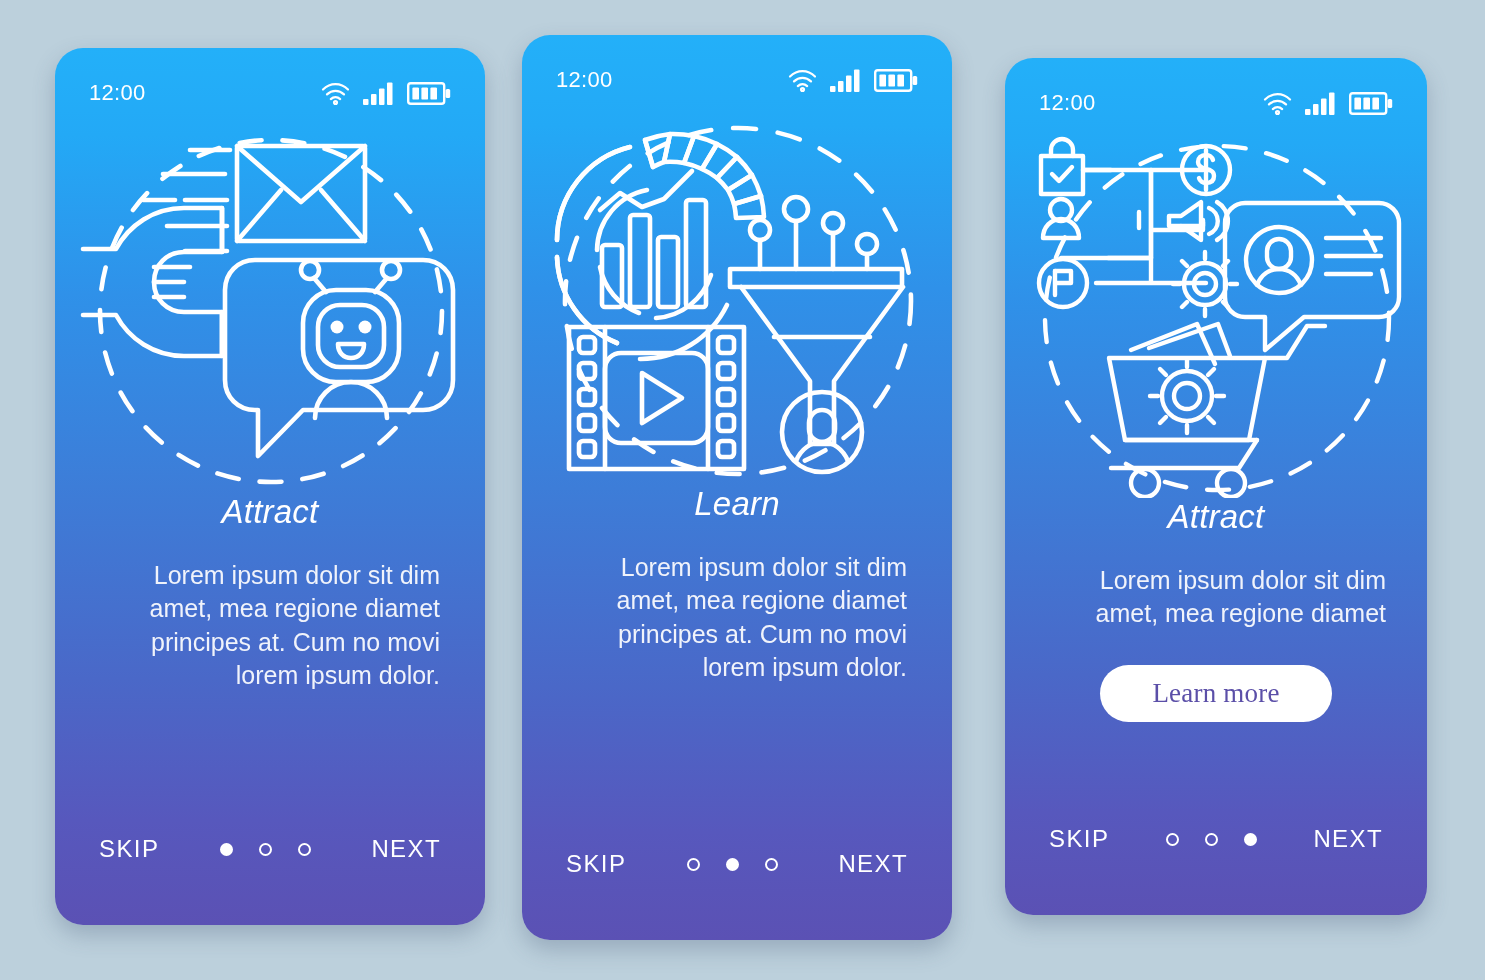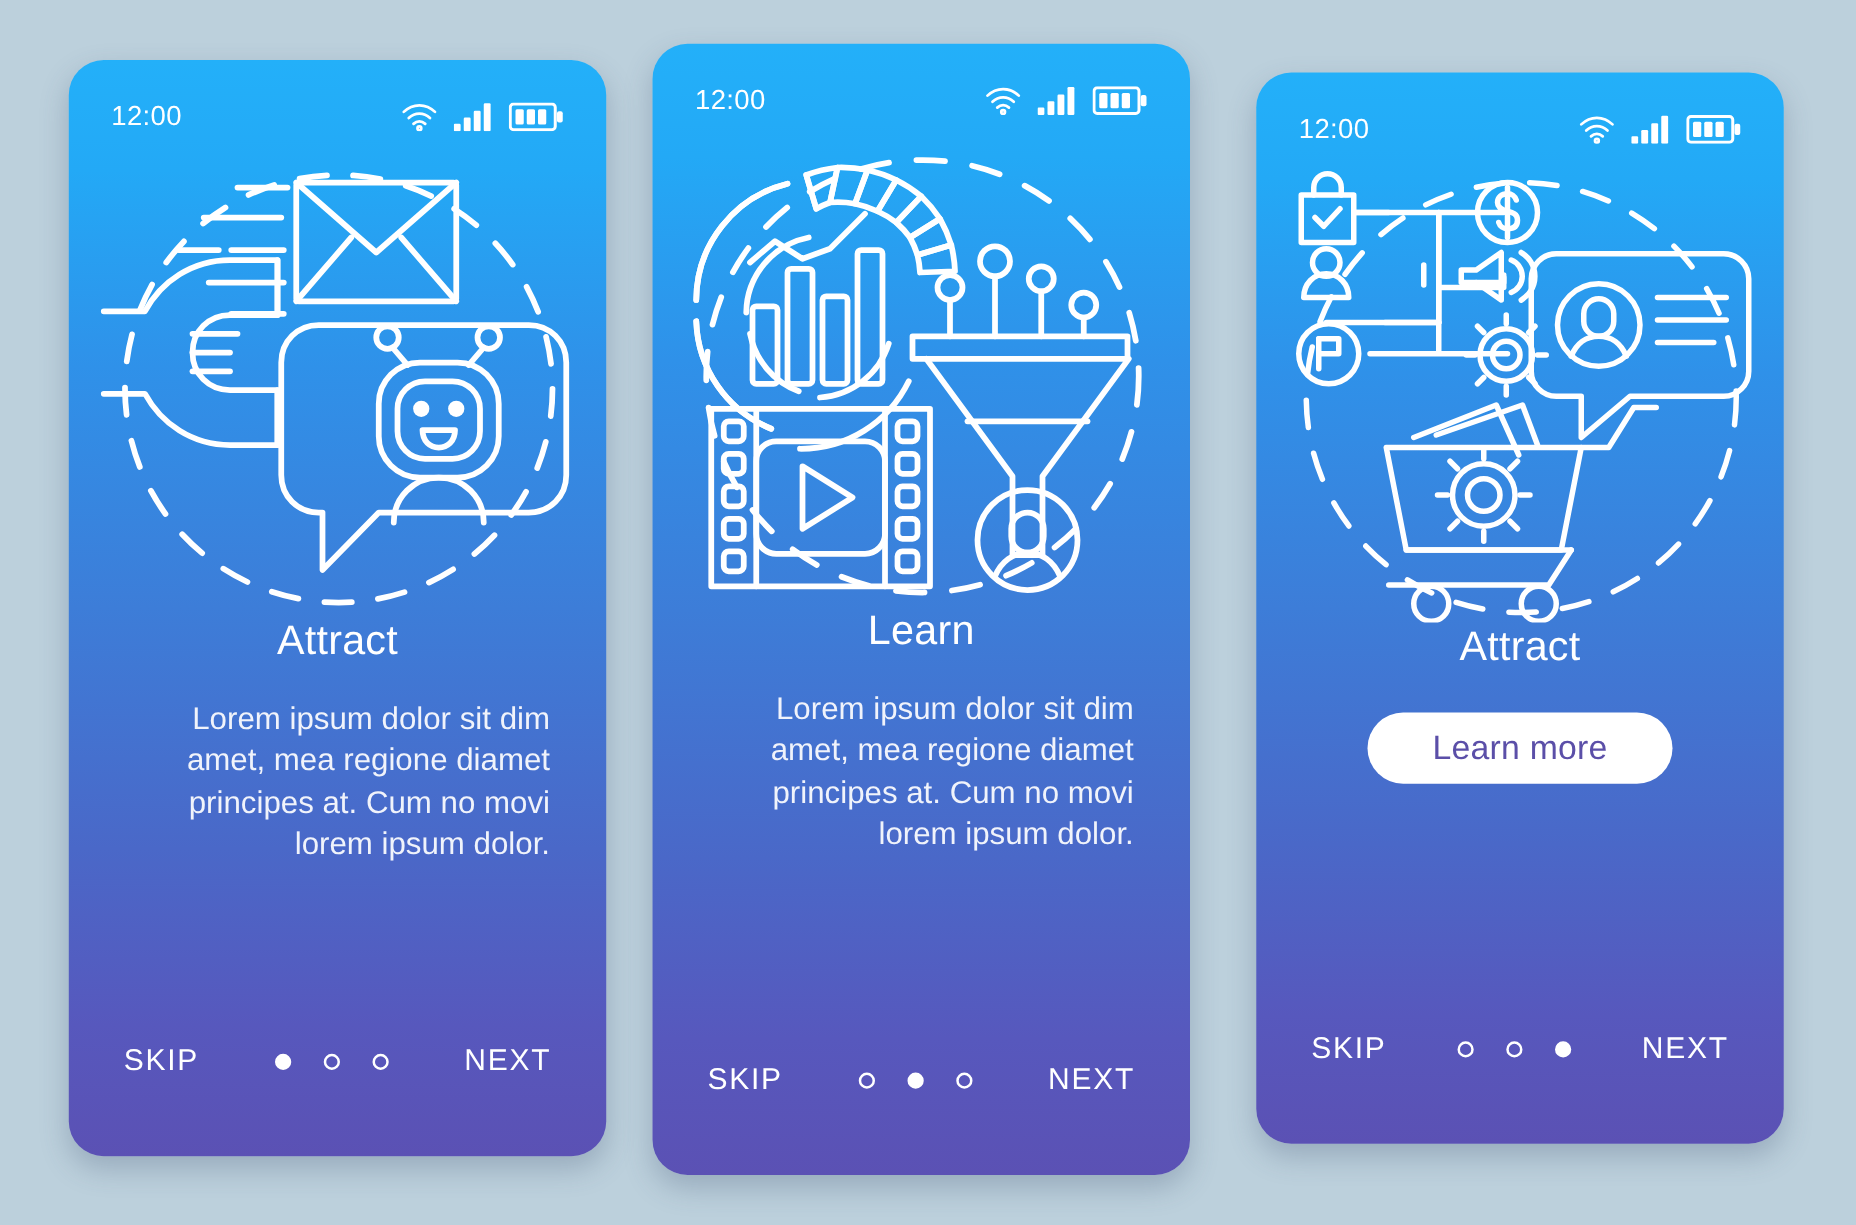--- a/index.html
+++ b/index.html
@@ -80,37 +80,38 @@
     align-items: center;
     padding: 0 30px;
   }
   .title {
     color: #ffffff;
     font-size: 33px;
     font-weight: 400;
     letter-spacing: 0.2px;
     margin: 0;
     text-align: center;
+    font-style: italic;
   }
   .desc {
     color: #f0f3fb;
     font-size: 25px;
     line-height: 1.33;
     text-align: right;
     margin: 28px 0 0 0;
     max-width: 340px;
     font-weight: 400;
   }
   .cta {
     margin-top: 34px;
     background: #ffffff;
     color: #5b4fa8;
     border: none;
     border-radius: 30px;
-    font-family: Liberation Sans, sans-serif;
+    font-family: Liberation Serif, serif;
     font-size: 27px;
     padding: 13px 52px;
     cursor: pointer;
     letter-spacing: 0.2px;
   }
 
   
   .bottomnav {
     flex: none;
     display: flex;
@@ -490,20 +491,21 @@
 
           <circle cx="166" cy="268" r="13"></circle>
           <circle cx="166" cy="268" r="25"></circle>
           <path d="M166 239 v-8 M166 305 v-8 M137 268 h-8 M203 268 h-8 M145 247 l-6 -6 M193 295 l-6 -6 M145 289 l-6 6 M193 241 l-6 6"></path>
         </g>
       </svg>
     </div>
 
     <div class="textblock">
       <h2 class="title">Attract</h2>
+      <p class="desc">Lorem ipsum dolor sit dim amet, mea regione diamet</p>
       <button class="cta">Learn more</button>
     </div>
 
     <div class="bottomnav">
       <span class="navlabel">SKIP</span>
       <span class="dots">
         <span class="dot"></span>
         <span class="dot"></span>
         <span class="dot active"></span>
       </span>

